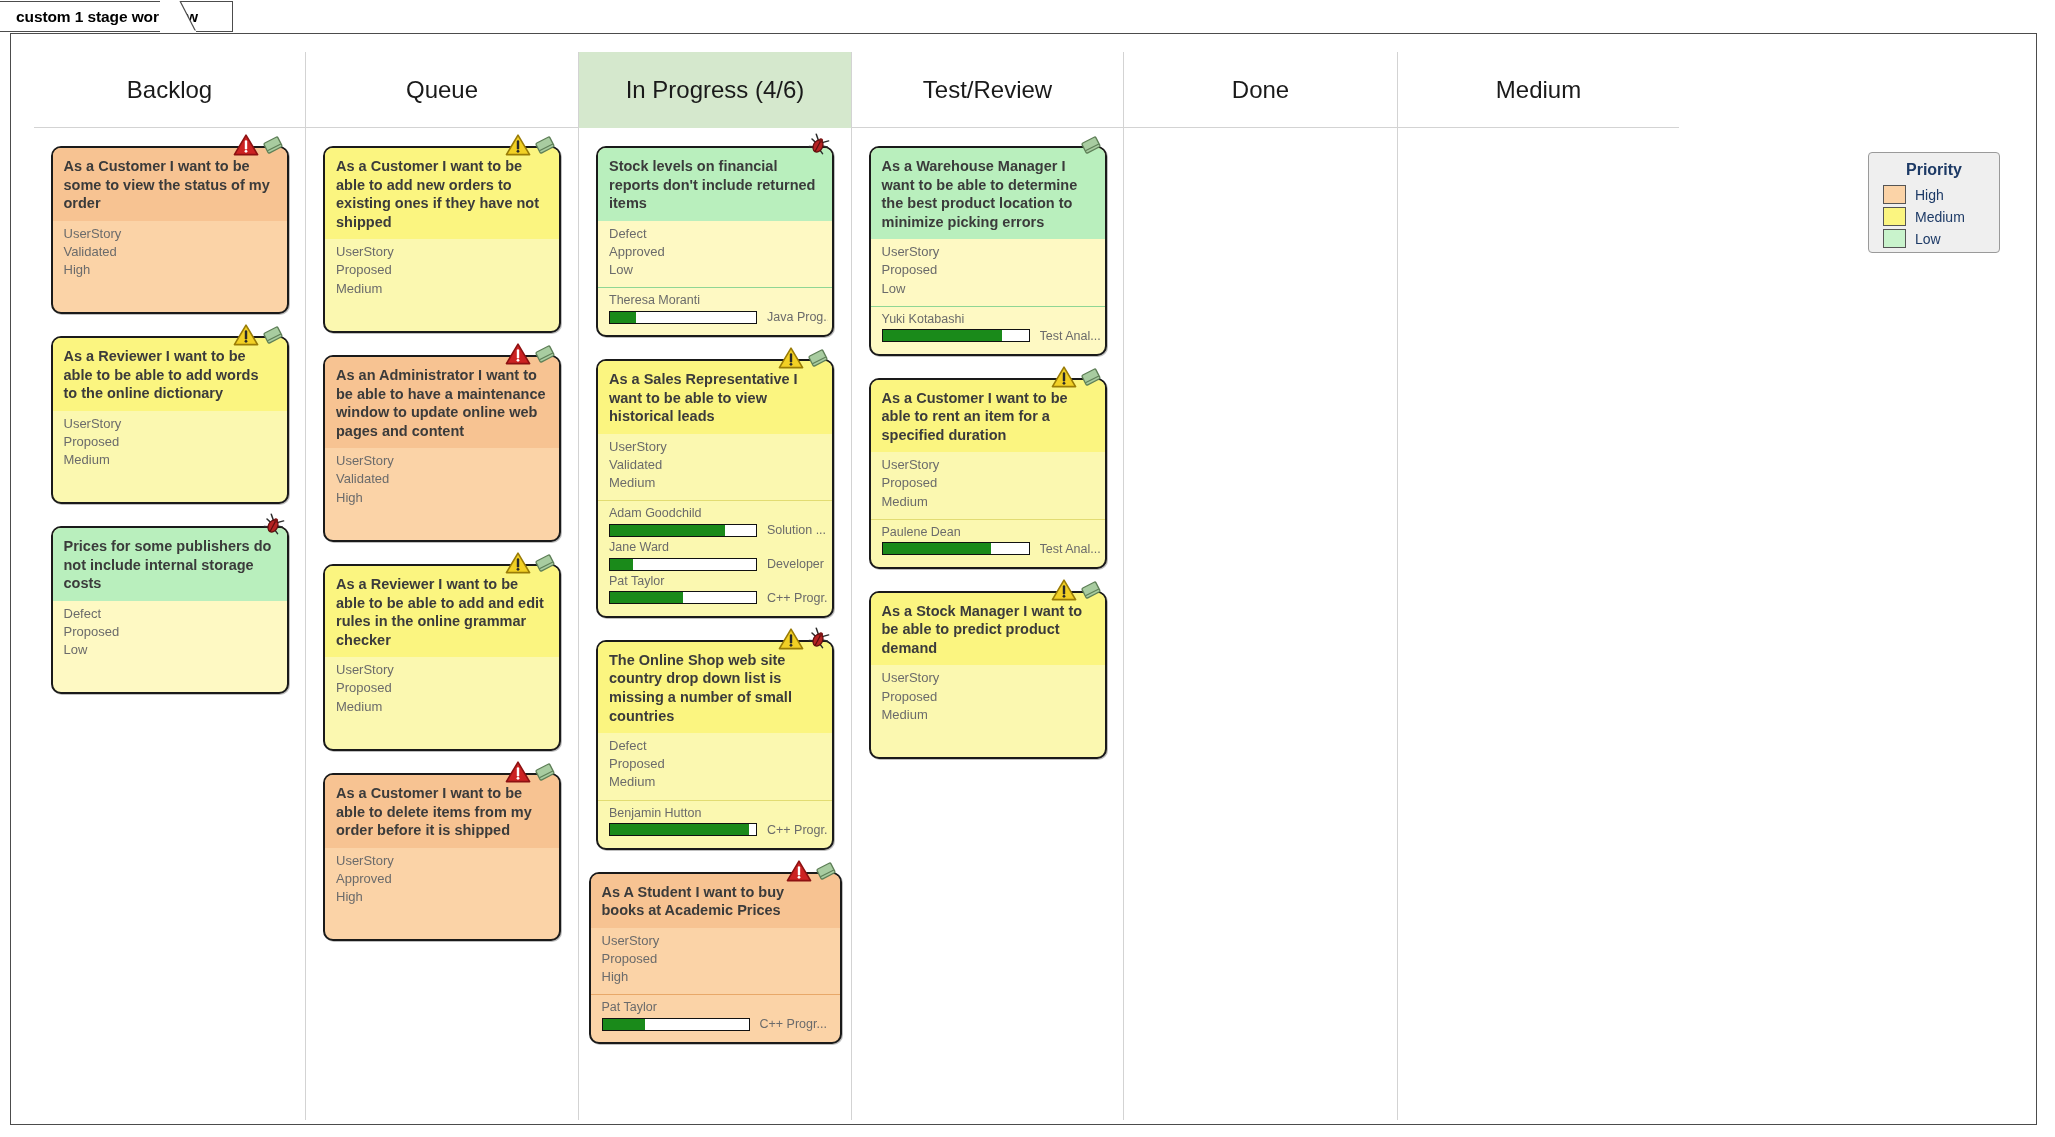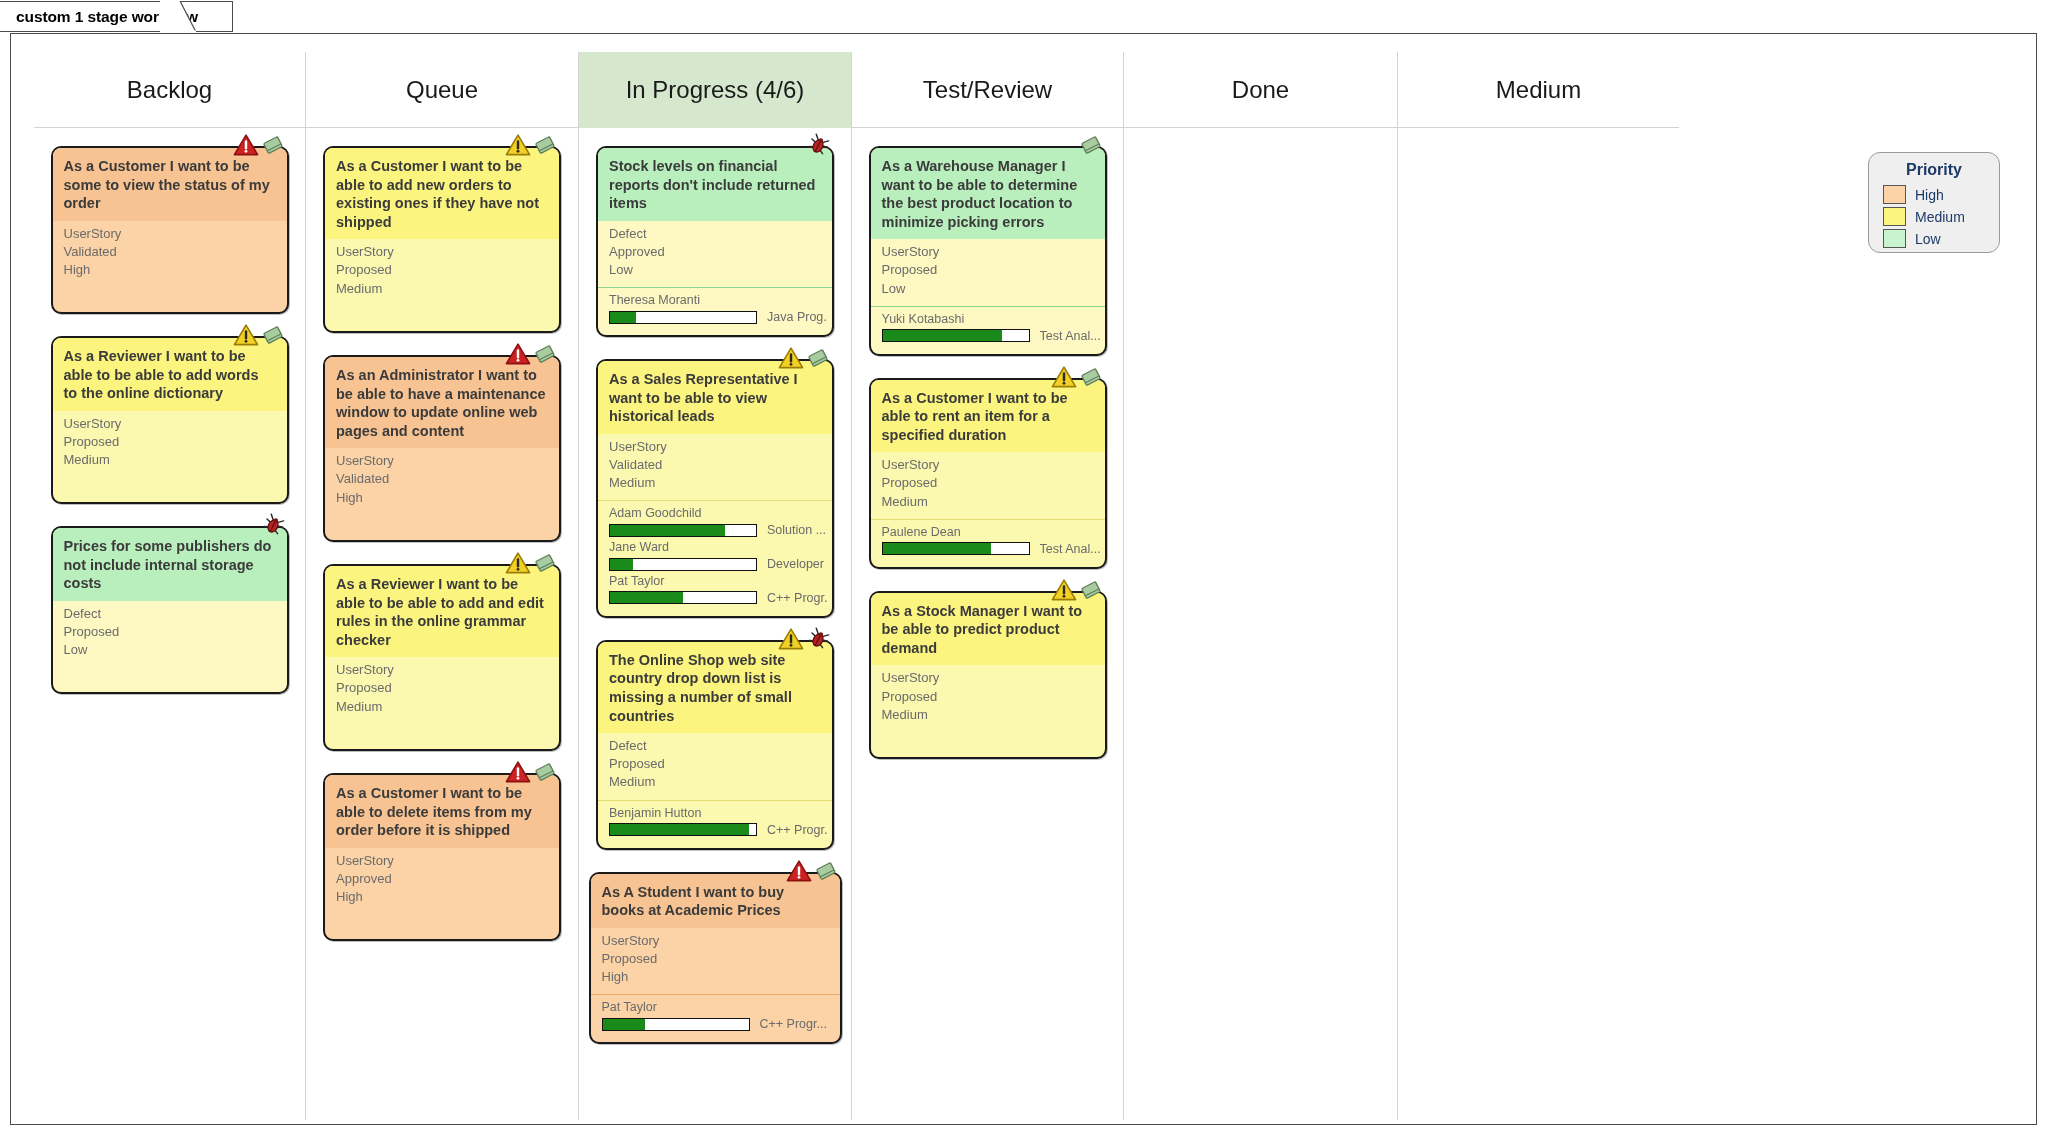--- a/index.html
+++ b/index.html
@@ -197,21 +197,21 @@
 
   
   .legend {
     position: absolute;
     left: 1868px;
     top: 152px;
     width: 132px;
     height: 101px;
     background: #efefef;
     border: 1px solid #9a9a9a;
-    border-radius: 12px;
+    border-radius: 4px;
     box-sizing: border-box;
     padding: 8px 0 0 0;
   }
   .legend-title {
     text-align: center;
     font-size: 16px;
     font-weight: bold;
     color: #1d3a66;
     margin-bottom: 6px;
     font-family: "Liberation Sans", sans-serif;

